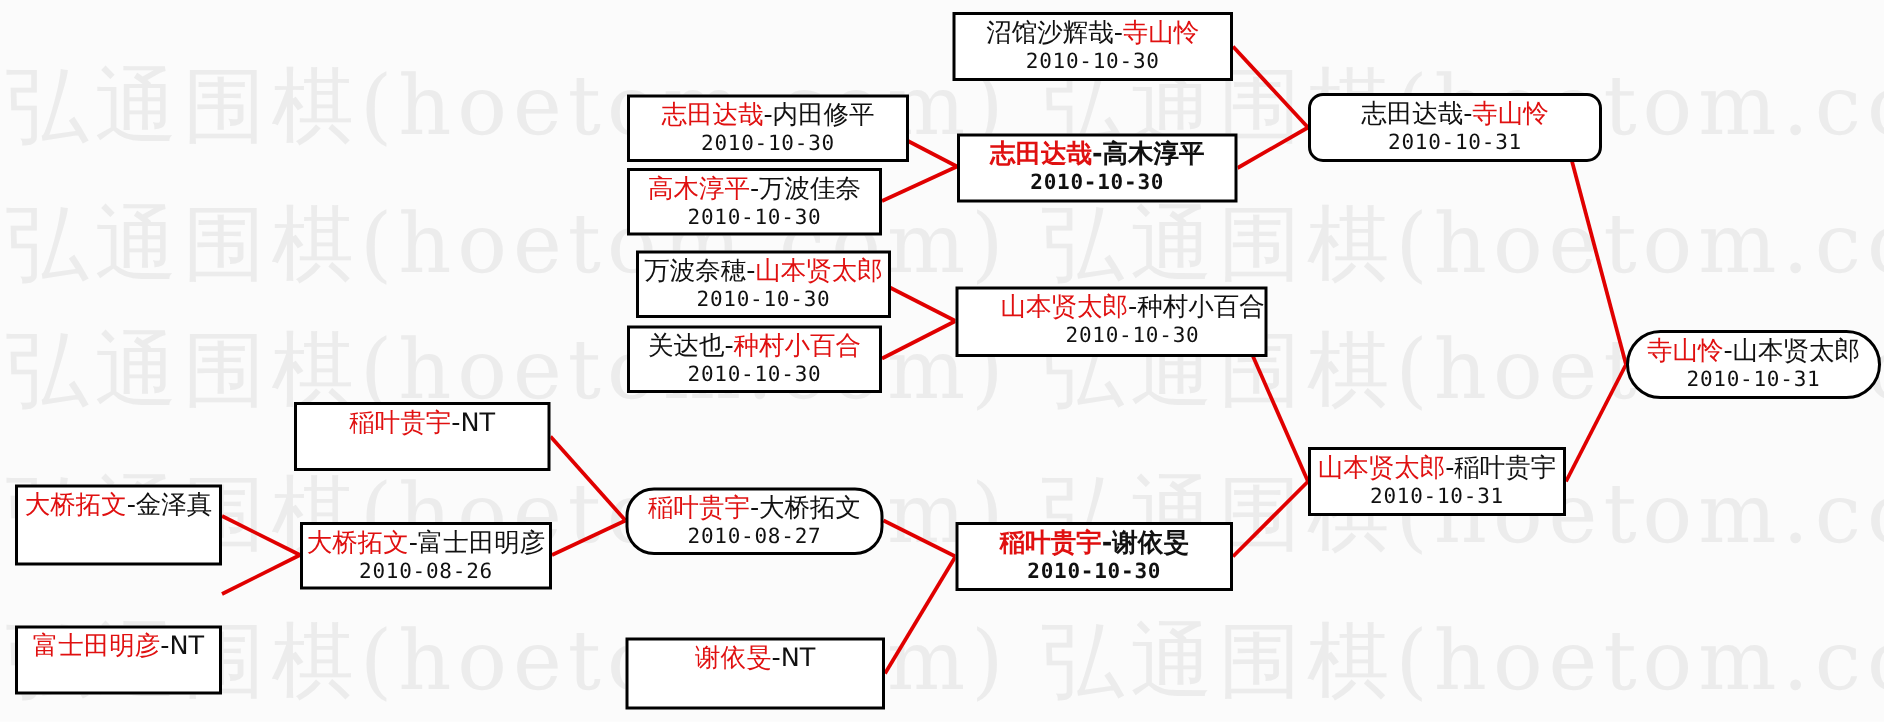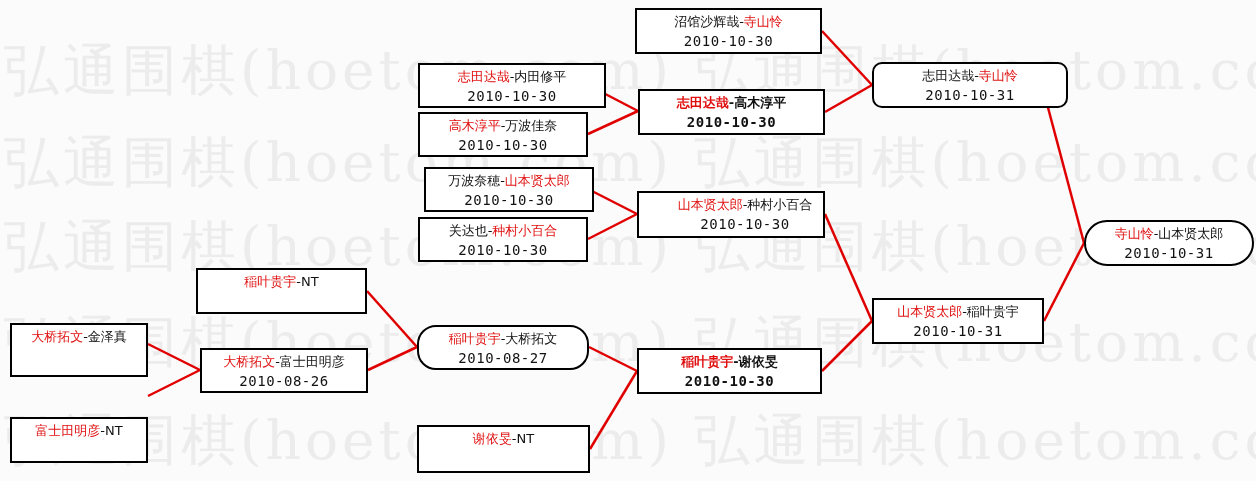--- a/index.html
+++ b/index.html
@@ -35,21 +35,21 @@
   .match-box {
     position: absolute;
     box-sizing: border-box;
     border: 2px solid #000;
     background: #ffffff;
     z-index: 2;
     text-align: center;
     padding-top: 2px;
   }
   .match-box .line1 {
-    font-size: 13px;
+    font-size: 17px;
     line-height: 20px;
     color: #111;
     white-space: nowrap;
   }
   .match-box .line2 {
     font-family: "DejaVu Sans Mono", monospace;
     font-size: 14px;
     line-height: 19px;
     color: #111;
     letter-spacing: 0.5px;
@@ -118,21 +118,21 @@
   <div class="match-box" style="left:424px;top:167px;width:170px;height:45px;">
     <div class="line1"><span class="seg">万波奈穂-</span><span class="seg red">山本贤太郎</span></div>
     <div class="line2">2010-10-30</div>
   </div>
 
   <div class="match-box" style="left:418px;top:217px;width:170px;height:45px;">
     <div class="line1"><span class="seg">关达也-</span><span class="seg red">种村小百合</span></div>
     <div class="line2">2010-10-30</div>
   </div>
 
-  <div class="match-box" style="left:637px;top:191px;width:188px;height:47px;padding-left:28px;">
+  <div class="match-box" style="left:637px;top:191px;width:208px;height:47px;padding-left:28px;">
     <div class="line1"><span class="seg red">山本贤太郎</span><span class="seg">-种村小百合</span></div>
     <div class="line2">2010-10-30</div>
   </div>
 
   <div class="match-box" style="left:1084px;top:220px;width:170px;height:46px;border-radius:23px;">
     <div class="line1"><span class="seg red">寺山怜</span><span class="seg">-山本贤太郎</span></div>
     <div class="line2">2010-10-31</div>
   </div>
 
   <div class="match-box" style="left:196px;top:268px;width:171px;height:46px;">

